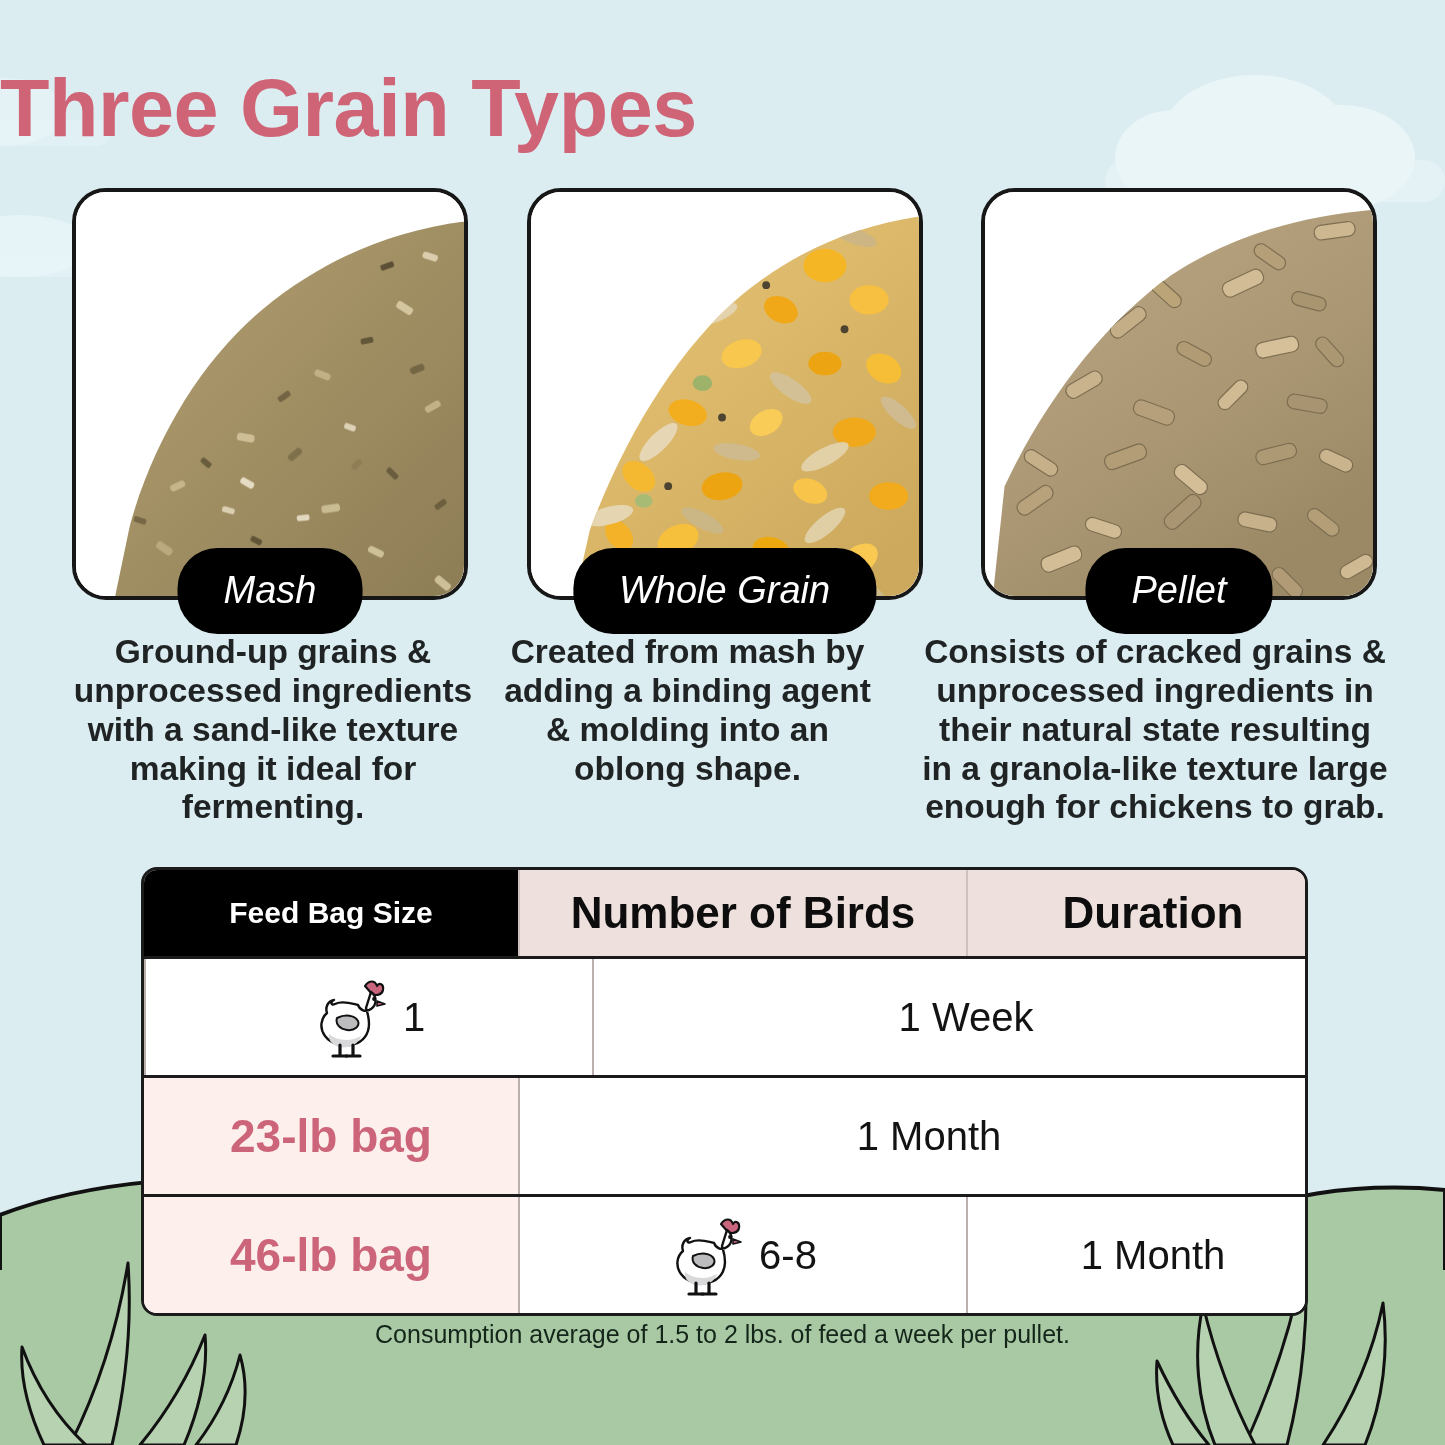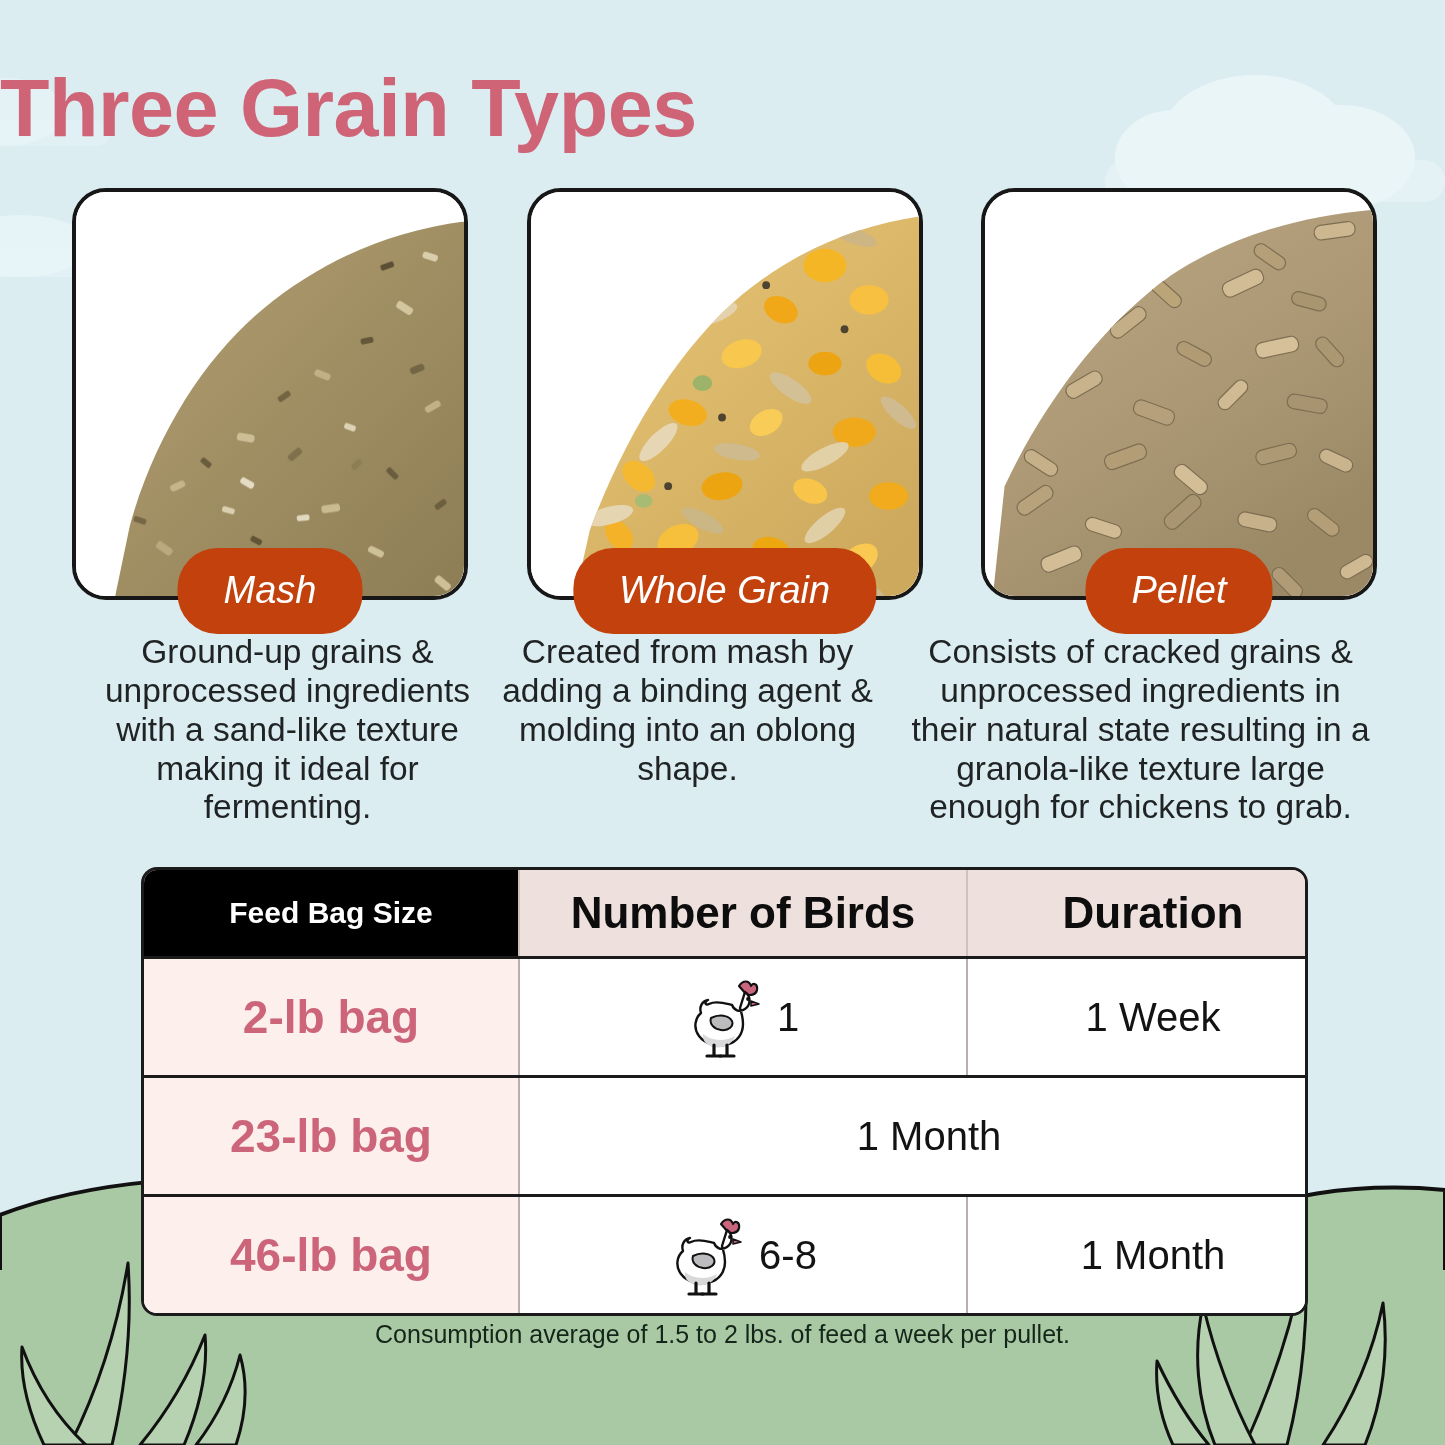--- a/index.html
+++ b/index.html
@@ -85,39 +85,40 @@
     overflow: hidden;
     box-sizing: border-box;
   }
   .photo svg { display:block; width:100%; height:100%; }
 
   .pill {
     position: absolute;
     left: 50%;
     transform: translateX(-50%);
     bottom: -34px;
-    background: #c2410c;
+    background: #000000;
     color: #ffffff;
     font-style: italic;
     font-weight: 400;
     font-size: 38px;
     line-height: 1;
     padding: 23px 46px 25px;
     border-radius: 40px;
     white-space: nowrap;
   }
 
   
   .descs {
     position: absolute;
     left: 55px;
     top: 633px;
     width: 1335px;
     display: flex;
-    justify-content: center;
+    justify-content: space-between;
+    font-weight: bold;
   }
   .desc {
     width: 430px;
     text-align: center;
     font-size: 33.5px;
     line-height: 1.16;
     color: #1f2324;
   }
   .desc.c1 { width: 420px; margin-left: 8px; }
   .desc.c2 { width: 470px; }
@@ -440,21 +441,20 @@
 
   <div class="table">
 
     <div class="trow hrow">
       <div class="cell c-size">Feed Bag Size</div>
       <div class="cell c-birds">Number of Birds</div>
       <div class="cell c-dur">Duration</div>
     </div>
 
     <div class="trow brow">
-      <div class="cell c-size">2-lb bag</div>
       <div class="cell c-birds">
         <span class="birds-inner">
           <span class="hen">
             <svg viewBox="0 0 74 86" xmlns="http://www.w3.org/2000/svg">
               <path d="M52 12 C 56 6, 62 6, 64 12 C 66 8, 71 10, 70 16 C 69 21, 63 22, 59 20 Z" fill="#c9667d" stroke="#111" stroke-width="2.2" stroke-linejoin="round"></path>
               <path d="M58 18 C 64 22, 64 31, 58 35 C 52 39, 47 36, 45 31 C 40 30, 30 26, 22 30 C 18 32, 17 28, 21 26 C 15 27, 12 33, 14 39 C 8 44, 6 54, 12 62 C 18 70, 30 73, 41 70 C 50 68, 56 60, 56 50 C 56 42, 54 38, 53 34 Z" fill="#ffffff" stroke="#111" stroke-width="2.4" stroke-linejoin="round"></path>
               <path d="M24 44 C 32 40, 42 41, 45 47 C 47 52, 42 57, 34 56 C 27 55, 22 50, 24 44 Z" fill="#bcbcbe" stroke="#111" stroke-width="2" stroke-linejoin="round"></path>
               <path d="M16 60 C 24 67, 38 68, 48 62 C 46 70, 36 75, 26 73 C 19 71, 15 66, 16 60 Z" fill="#d9d9db" stroke="none"></path>
               <circle cx="61" cy="25" r="1.9" fill="#111"></circle>
               <path d="M64 27 L 72 30 L 64 32 Z" fill="#c9667d" stroke="#111" stroke-width="1.6" stroke-linejoin="round"></path>

